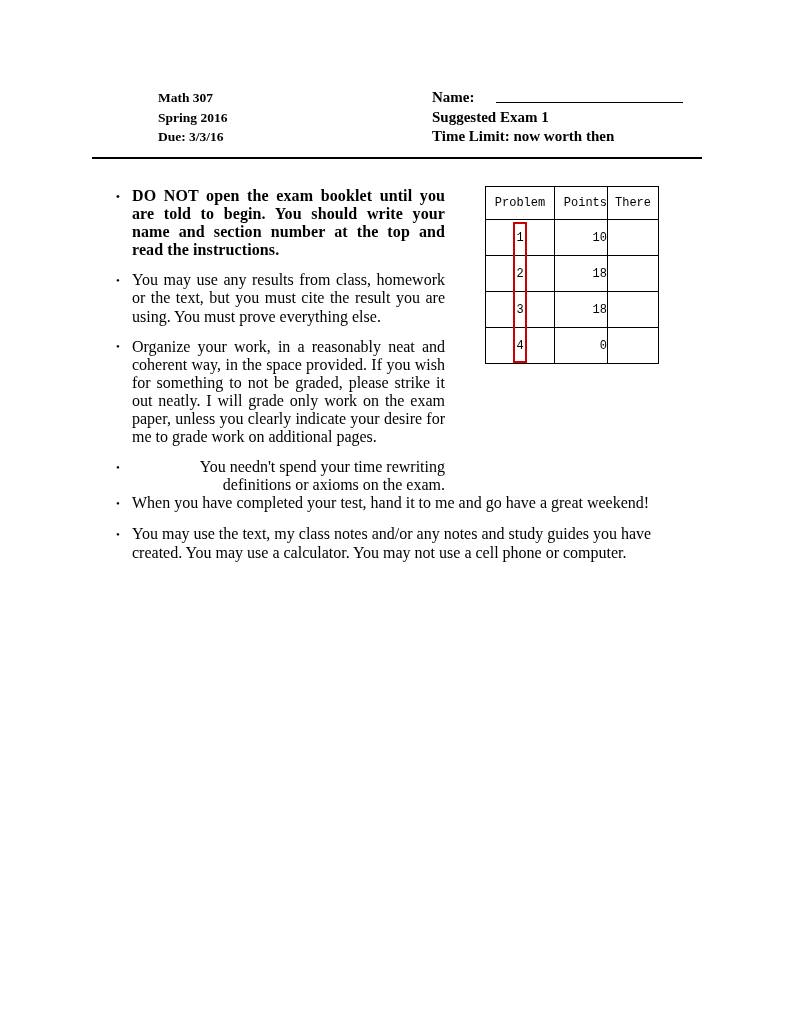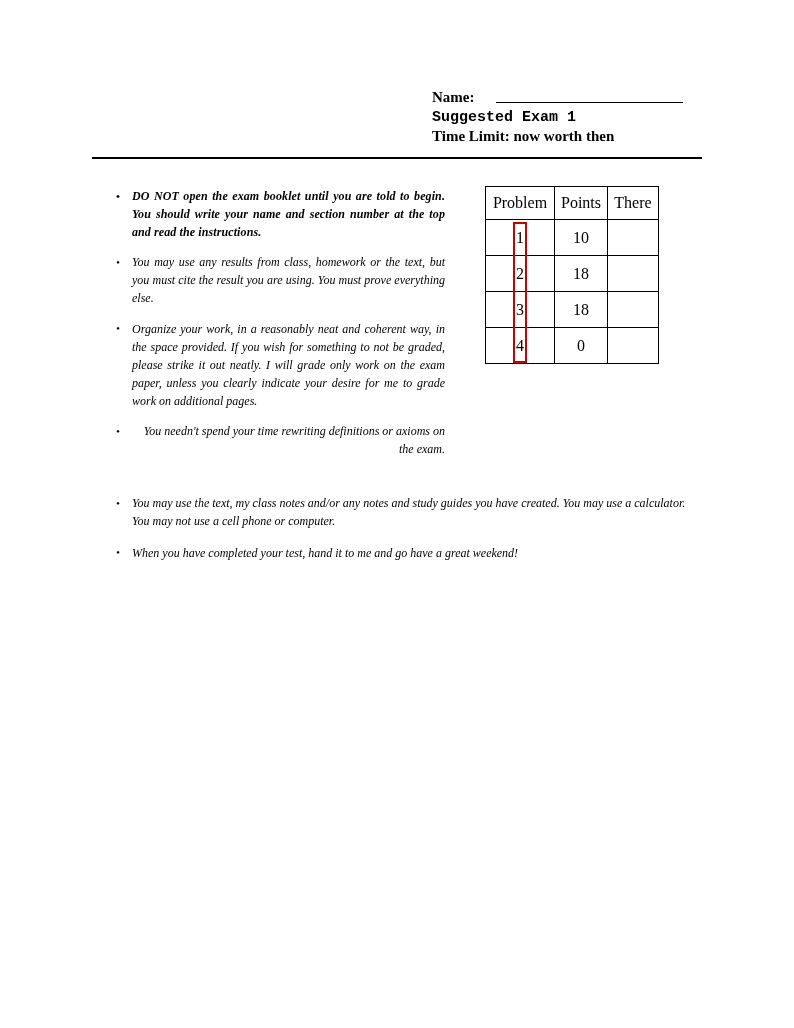--- a/index.html
+++ b/index.html
@@ -60,21 +60,21 @@
     top: 0;
   }
   .name-rule {
     position: absolute;
     left: 64px;
     top: 14px;
     width: 187px;
     height: 1.2px;
     background: #000000;
   }
-  .hdr-line2 { position: relative; font-family: Liberation Mono, monospace; }
+  .hdr-line2 { position: relative; }
   .hdr-line3 { position: relative; }
 
   .rule {
     position: absolute;
     left: 92px;
     top: 157px;
     width: 610px;
     height: 1.6px;
     background: #000000;
   }
@@ -90,26 +90,25 @@
     position: absolute;
     left: 113px;
     top: 494px;
     width: 592px;
   }
 
   .bullet {
     position: relative;
     padding-left: 19px;
     margin-bottom: 12px;
-    font-size: 12px;
+    font-size: 16px;
     line-height: 18.1px;
     text-align: justify;
     text-justify: inter-word;
     hyphens: manual;
-    font-style: italic;
   }
   .list-wide .bullet {
     text-align: left;
     margin-bottom: 13px;
     line-height: 18.4px;
   }
   .bullet::before {
     content: "\2022";
     position: absolute;
     left: 3px;
@@ -123,31 +122,32 @@
   .bullet.nojustify {
     text-align: right;
   }
 
   
   .score-table {
     position: absolute;
     left: 485px;
     top: 186px;
     border-collapse: collapse;
-    font-size: 16px;
+    font-size: 12px;
+    font-family: Liberation Mono, monospace;
   }
   .score-table td {
     border: 0.9px solid #000000;
     text-align: center;
     vertical-align: middle;
     height: 29px;
     padding: 3px 0;
   }
   .score-table td.c-problem { width: 68px; }
-  .score-table td.c-points  { width: 52px; }
+  .score-table td.c-points  { width: 52px; text-align: right; }
   .score-table td.c-score   { width: 50px; }
   .score-table tr.head td { height: 26px; }
 
   
   .annot-box {
     position: absolute;
     left: 513px;
     top: 222px;
     width: 14px;
     height: 141px;
@@ -156,20 +156,25 @@
     pointer-events: none;
   }
 </style>
 </head>
 <body>
 
 <div class="page">
 
   <div class="header">
 
+    <div class="hdr-left">
+      <div>Math 307</div>
+      <div>Spring 2016</div>
+      <div>Due: 3/3/16</div>
+    </div>
 
     <div class="hdr-right">
       <div class="name-row">
         <span class="name-label">Name:</span>
         <span class="name-rule"></span>
       </div>
       <div class="hdr-line2">Suggested Exam 1</div>
       <div class="hdr-line3">Time Limit: now worth then</div>
     </div>
 
@@ -178,22 +183,22 @@
   <div class="rule"></div>
 
   <div class="list-narrow">
     <div class="bullet bold">DO NOT open the exam booklet until you are told to begin. You should write your name and section number at the top and read the instructions.</div>
     <div class="bullet">You may use any results from class, homework or the text, but you must cite the result you are using. You must prove everything else.</div>
     <div class="bullet">Organize your work, in a reasonably neat and coherent way, in the space provided. If you wish for something to not be graded, please strike it out neatly. I will grade only work on the exam paper, unless you clearly indicate your desire for me to grade work on additional pages.</div>
     <div class="bullet nojustify">You needn't spend your time rewriting definitions or axioms on the exam.</div>
   </div>
 
   <div class="list-wide">
+    <div class="bullet">When you have completed your test, hand it to me and go have a great weekend!</div>
     <div class="bullet">You may use the text, my class notes and/or any notes and study guides you have created. You may use a calculator. You may not use a cell phone or computer.</div>
-    <div class="bullet">When you have completed your test, hand it to me and go have a great weekend!</div>
   </div>
 
   <table class="score-table">
     <tbody>
       <tr class="head">
         <td class="c-problem">Problem</td>
         <td class="c-points">Points</td>
         <td class="c-score">There</td>
       </tr>
       <tr>

